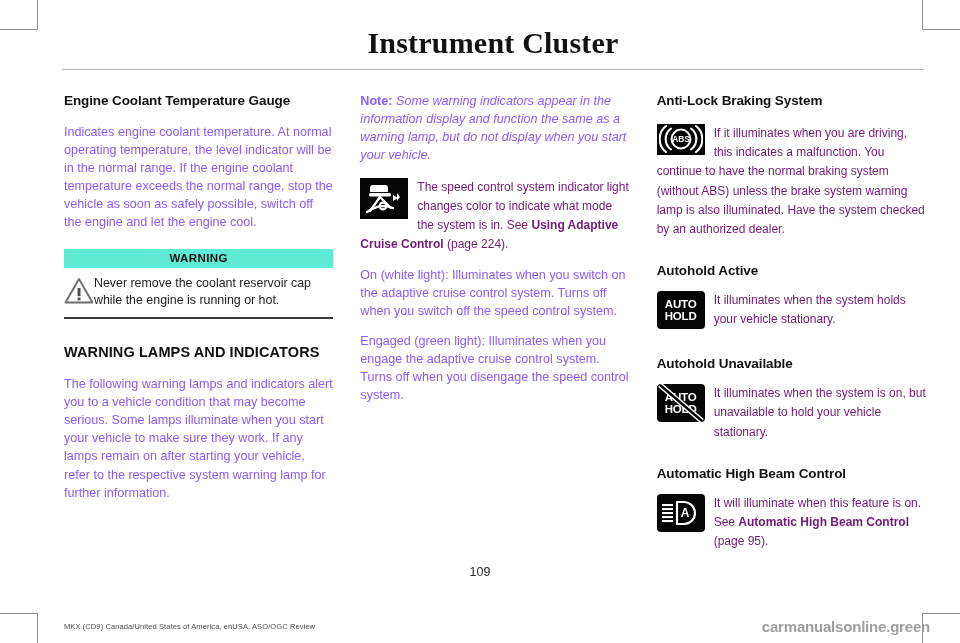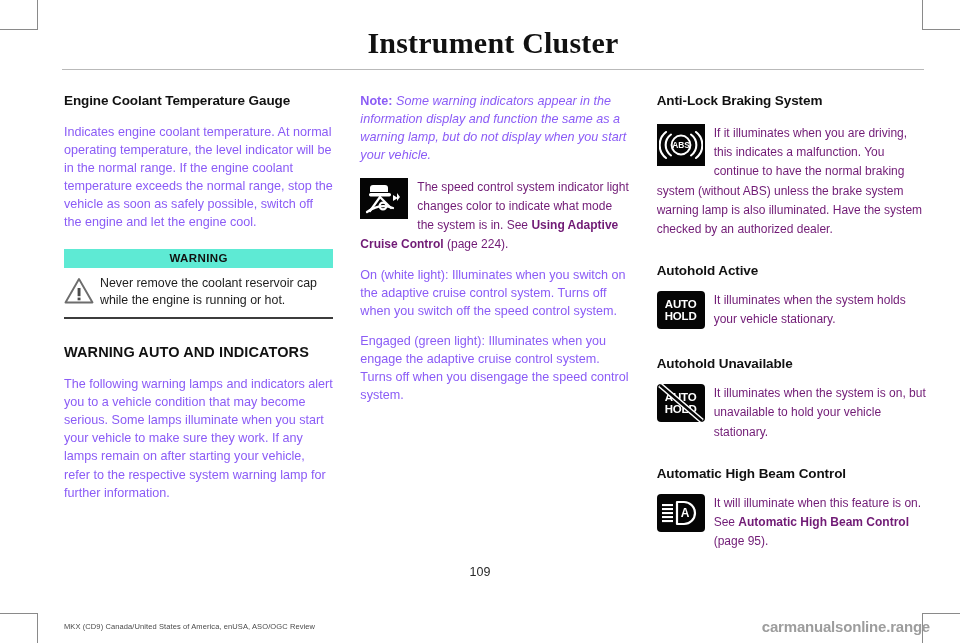--- a/index.html
+++ b/index.html
@@ -86,21 +86,20 @@
     text-align:center;
     font-size:11.5px;
     font-weight:700;
     letter-spacing:0.4px;
     padding:3px 0 4px 0;
     color:#111;
   }
   .warning-body {
     display:flex;
     align-items:flex-start;
-    gap:6px;
     padding:7px 0 7px 0;
     border-bottom:2px solid #3c3c3c;
   }
   .warn-tri { flex:0 0 auto; margin-top:2px; }
   .warning-text {
     font-size:12.4px;
     line-height:1.42;
     color:#1d1d1d;
   }
 
@@ -197,21 +196,21 @@
           <svg width="30" height="27" viewBox="0 0 30 27">
             <polygon points="15,2 28.5,25.5 1.5,25.5" fill="#ffffff" stroke="#6d6d6d" stroke-width="1.9" stroke-linejoin="round"></polygon>
             <rect x="13.6" y="11" width="2.9" height="8.2" fill="#4a4a4a"></rect>
             <rect x="13.6" y="20.6" width="2.9" height="2.7" fill="#4a4a4a"></rect>
           </svg>
         </span>
         <span class="warning-text">Never remove the coolant reservoir cap while the engine is running or hot.</span>
       </div>
     </div>
 
-    <h2 class="sec caps gap-top">WARNING AUTO AND INDICATORS</h2>
+    <h2 class="sec caps gap-top">WARNING LAMPS AND INDICATORS</h2>
 
     <p class="body last">The following warning lamps and indicators alert you to a vehicle condition that may become serious. Some lamps illuminate when you start your vehicle to make sure they work. If any lamps remain on after starting your vehicle, refer to the respective system warning lamp for further information.</p>
   </div>
 
   <div class="col">
 
     <p class="body">
       <b>Note:</b><i> Some warning indicators appear in the information display and function the same as a warning lamp, but do not display when you start your vehicle.</i>
     </p>
 
@@ -242,21 +241,21 @@
 
     <p class="body last">Engaged (green light): Illuminates when you engage the adaptive cruise control system. Turns off when you disengage the speed control system.</p>
   </div>
 
   <div class="col">
 
     <h2 class="sec">Anti-Lock Braking System</h2>
 
     <div class="ind-block">
       <span class="ind-icon">
-        <span class="icon-badge" style="width:48px;height:42px;align-items:center;">
+        <span class="icon-badge" style="width:48px;height:31px;align-items:center;">
           <svg width="44" height="30" viewBox="0 0 44 30">
             <circle cx="22" cy="15" r="9.4" fill="none" stroke="#ffffff" stroke-width="2"></circle>
             <text x="22" y="18.4" text-anchor="middle" fill="#ffffff" font-family="Liberation Sans, sans-serif" font-size="8.4" font-weight="700">ABS</text>
             <path d="M12 4.5 a13 13 0 0 0 0 21" fill="none" stroke="#ffffff" stroke-width="2.1" stroke-linecap="round"></path>
             <path d="M7 2 a16.5 16.5 0 0 0 0 26" fill="none" stroke="#ffffff" stroke-width="2.1" stroke-linecap="round"></path>
             <path d="M32 4.5 a13 13 0 0 1 0 21" fill="none" stroke="#ffffff" stroke-width="2.1" stroke-linecap="round"></path>
             <path d="M37 2 a16.5 16.5 0 0 1 0 26" fill="none" stroke="#ffffff" stroke-width="2.1" stroke-linecap="round"></path>
           </svg>
         </span>
       </span>
@@ -315,13 +314,13 @@
       </span>
       <span class="ind-text">
         <span>It will illuminate when this feature is on.  See </span><b>Automatic High Beam Control</b><span> (page 95).</span>
       </span>
     </div>
   </div>
 </div>
 
 <div class="page-number">109</div>
 <div class="footer-note">MKX (CD9) Canada/United States of America, enUSA, ASO/OGC Review</div>
-<div class="watermark">carmanualsonline.range</div>
+<div class="watermark">carmanualsonline.green</div>
 
 </body></html>

